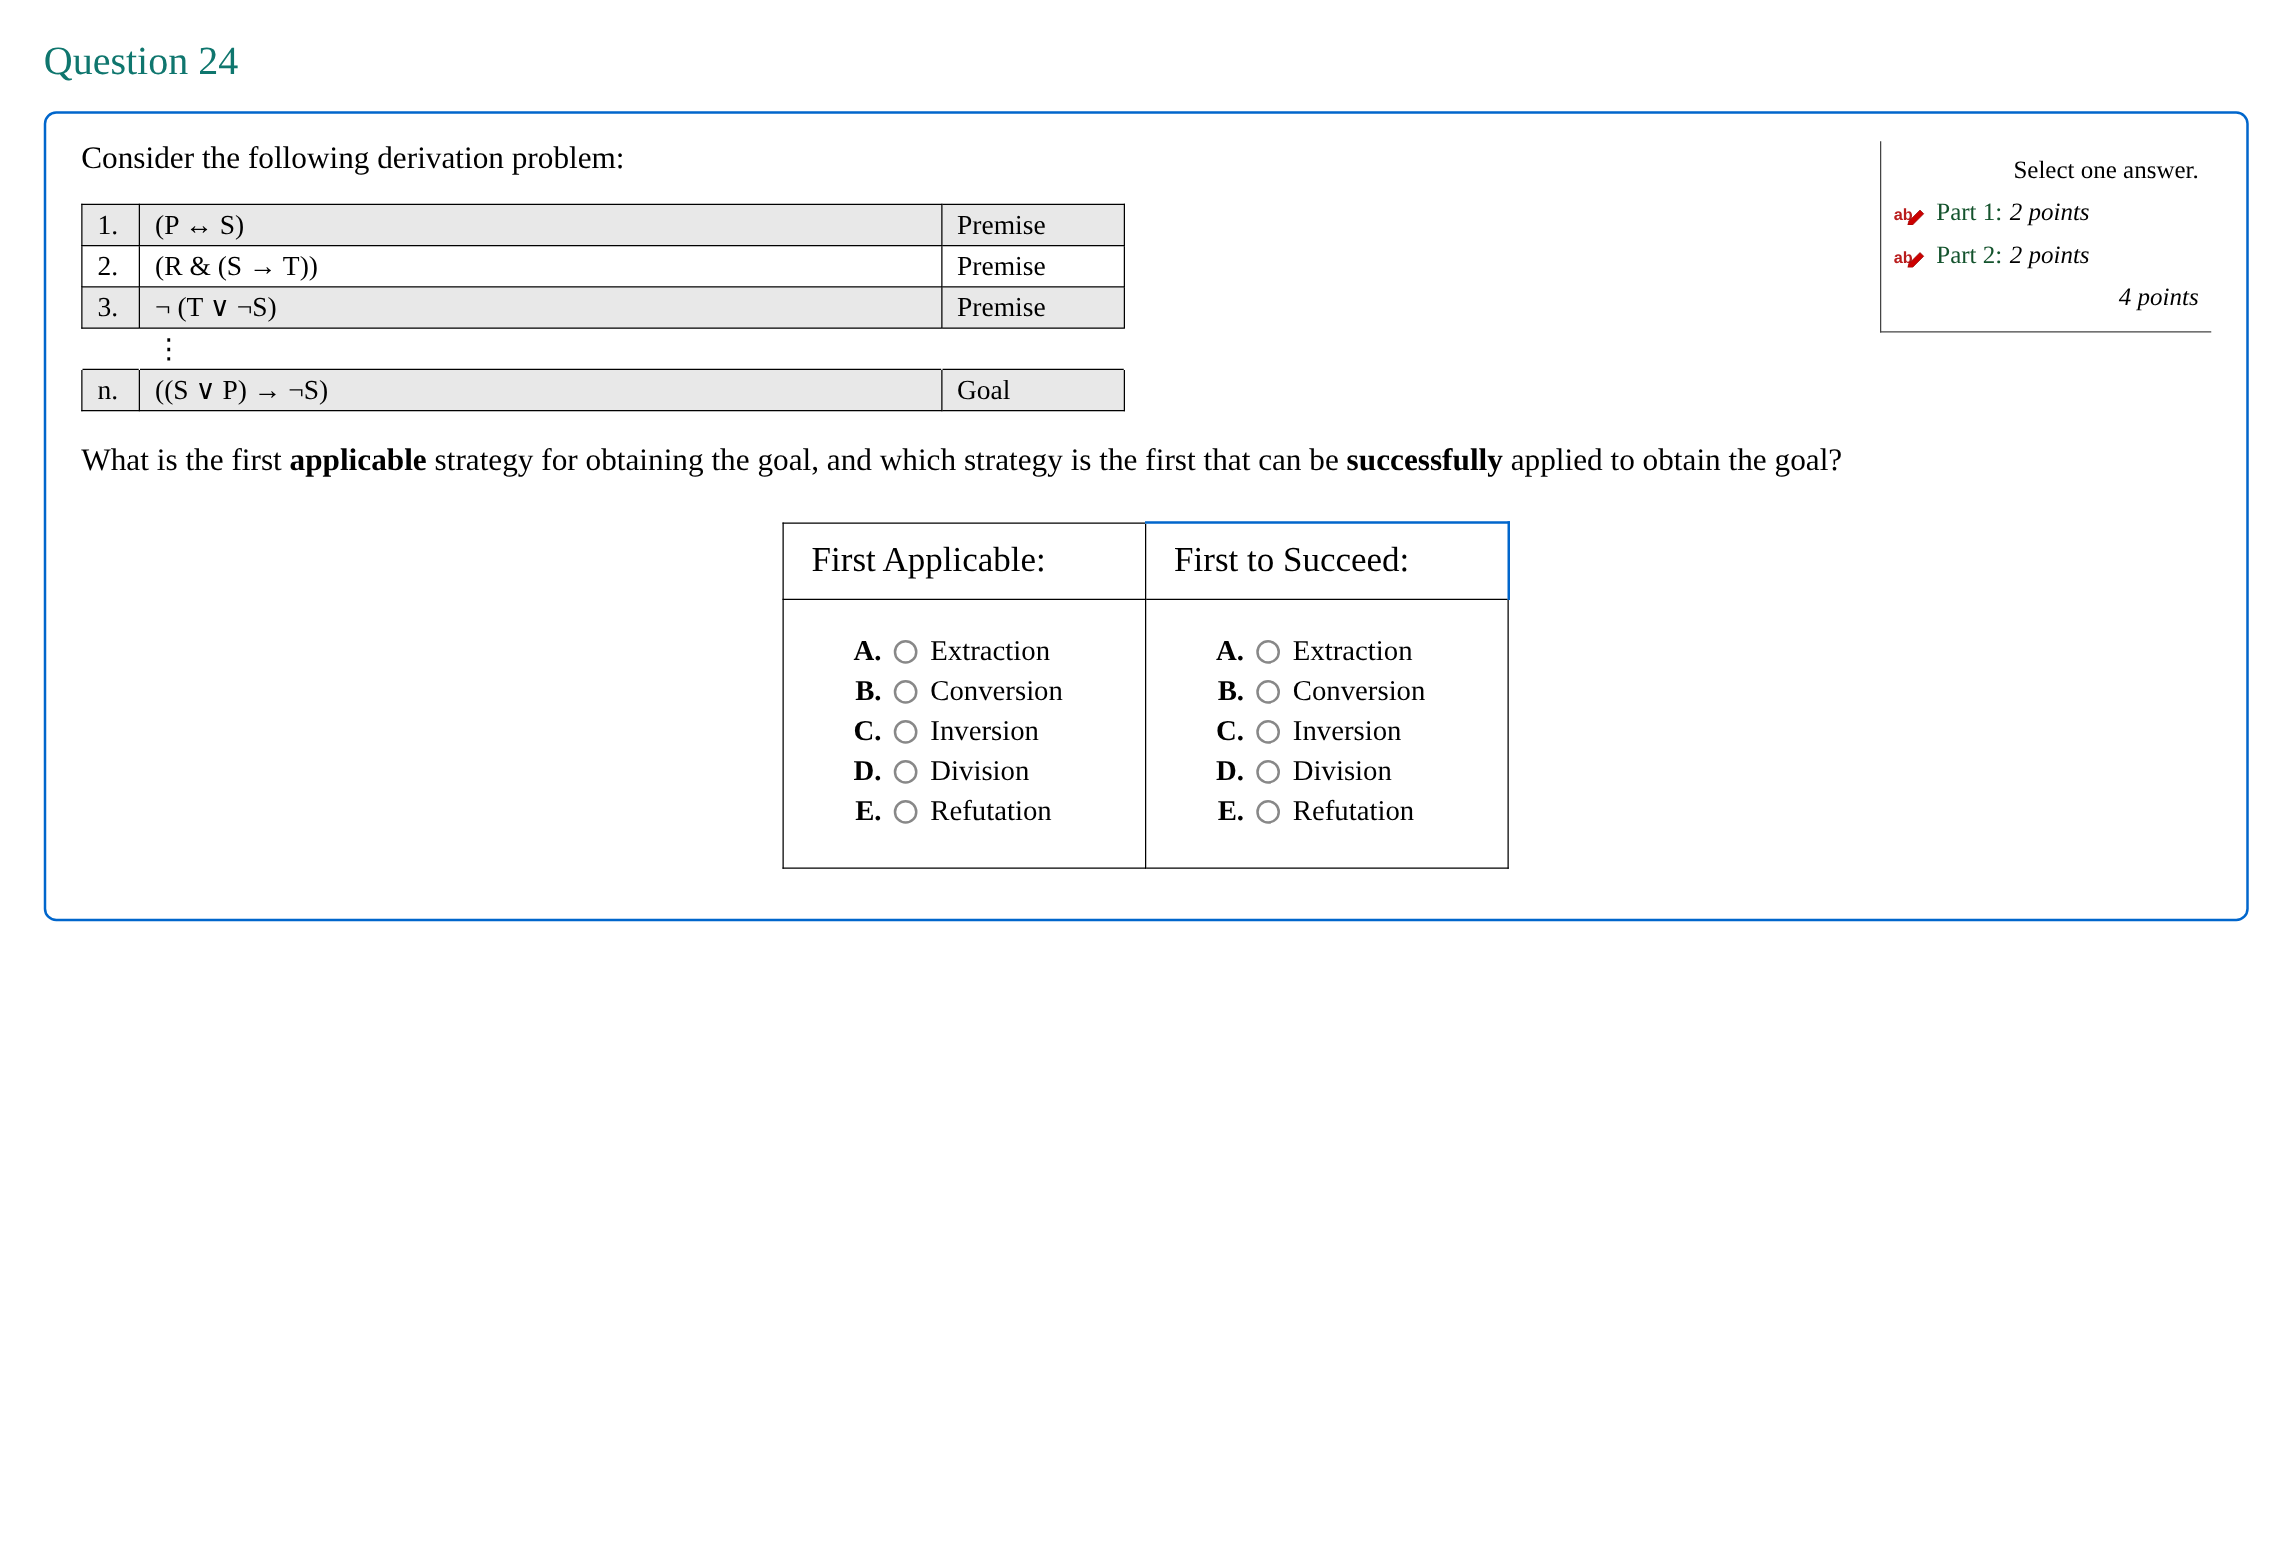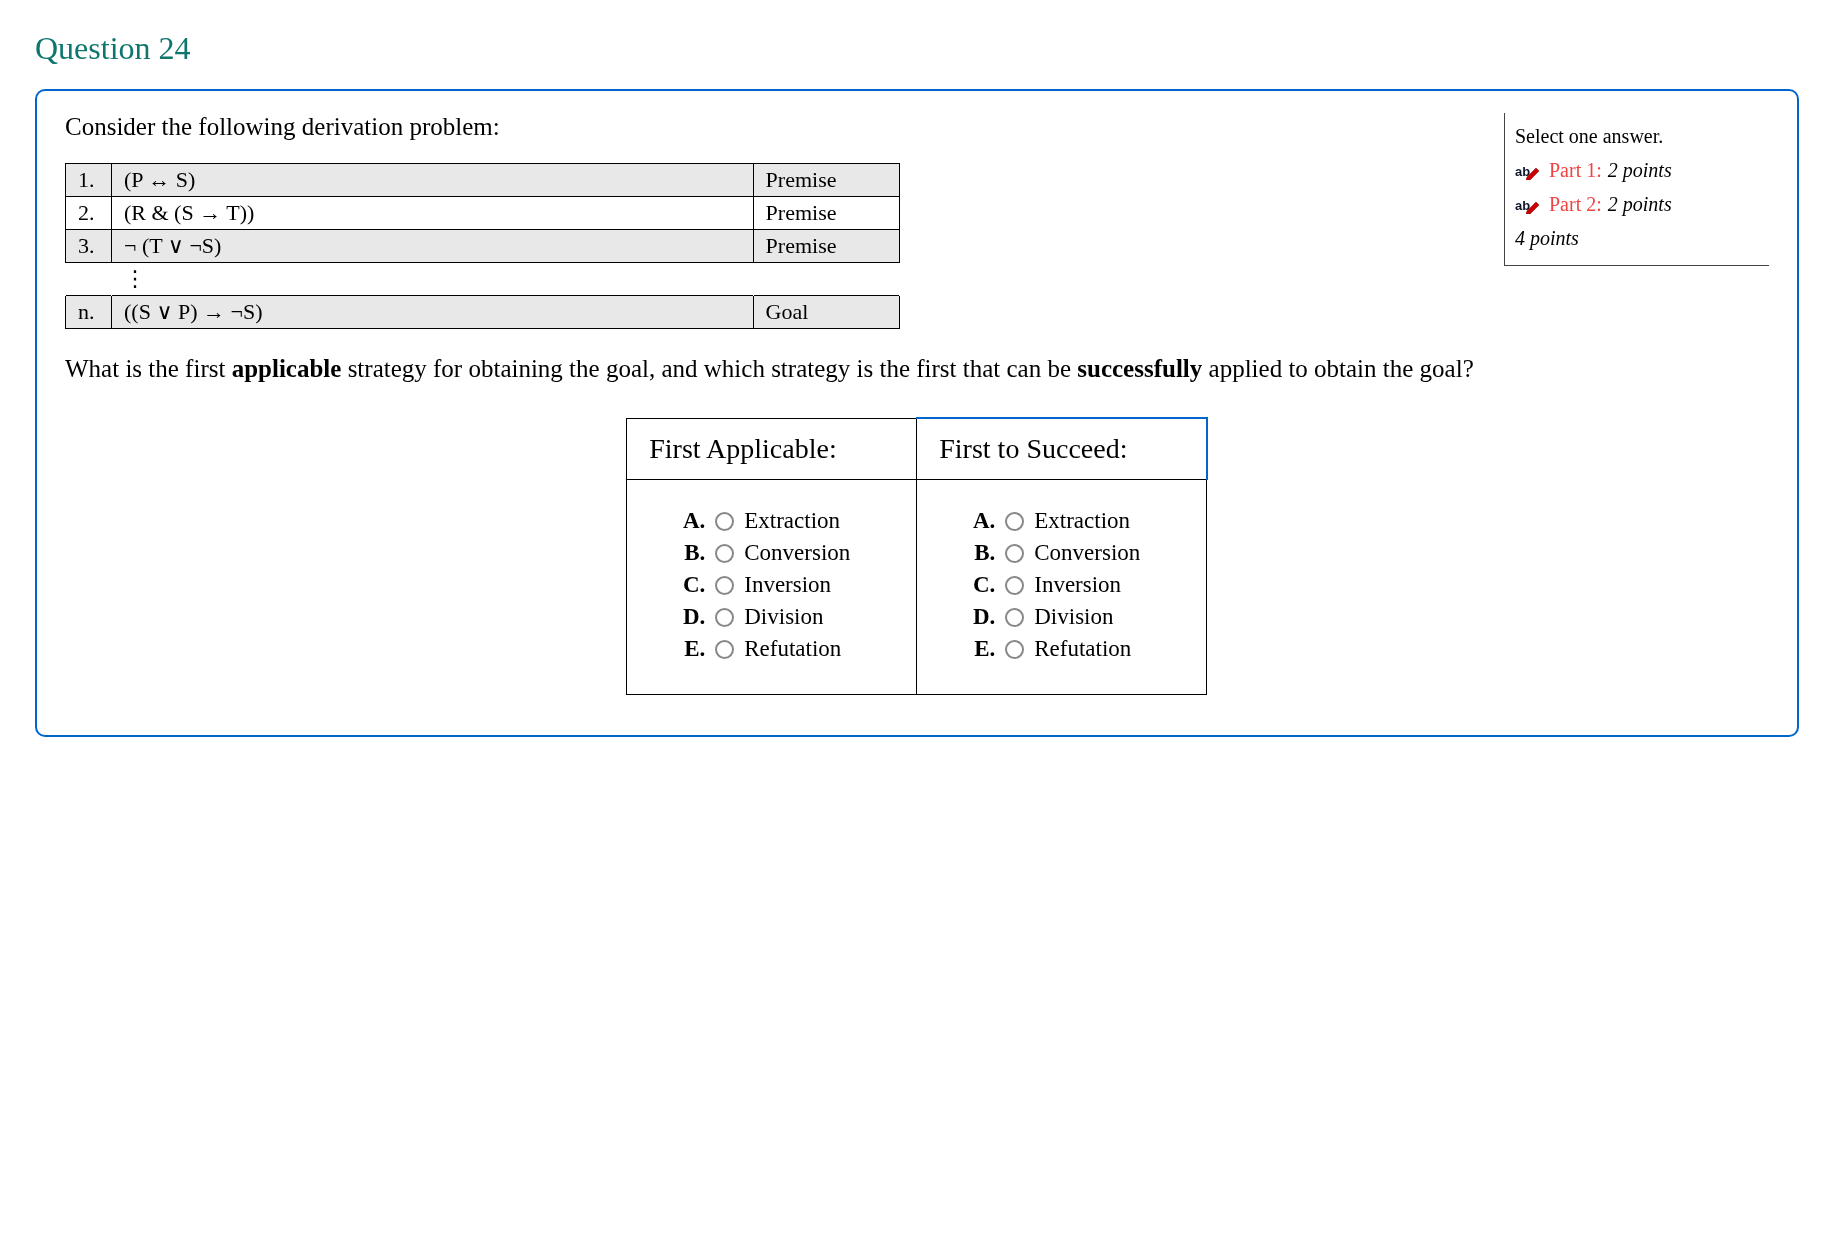--- a/index.html
+++ b/index.html
@@ -33,33 +33,34 @@
     margin: 0 0 22px 0;
   }
   .info-panel {
     border-left: 1px solid #444;
     border-bottom: 1px solid #444;
     padding: 6px 10px 10px 10px;
     width: 265px;
     flex-shrink: 0;
     font-size: 20px;
     line-height: 1.7;
+    text-align: right;
   }
   .info-panel .row { display: flex; align-items: center; gap: 6px; }
   .ab-icon {
     display: inline-flex;
     align-items: baseline;
     position: relative;
     width: 28px;
     height: 18px;
     flex-shrink: 0;
   }
-  .ab-icon .ab-text { font-family: Arial, sans-serif; font-size: 13px; font-weight: bold; color: #0f172a; }
+  .ab-icon .ab-text { font-family: Arial, sans-serif; font-size: 13px; font-weight: bold; color: #b91c1c; }
   .ab-icon svg { position: absolute; left: 11px; top: 5px; }
-  .part-link { color: #ef4444; text-decoration: none; }
+  .part-link { color: #14532d; text-decoration: none; }
   .italic { font-style: italic; }
 
   .deriv-table {
     border-collapse: collapse;
     width: 58%;
     margin-bottom: 14px;
     font-size: 22px;
   }
   .deriv-table td {
     border: 1px solid #000;

